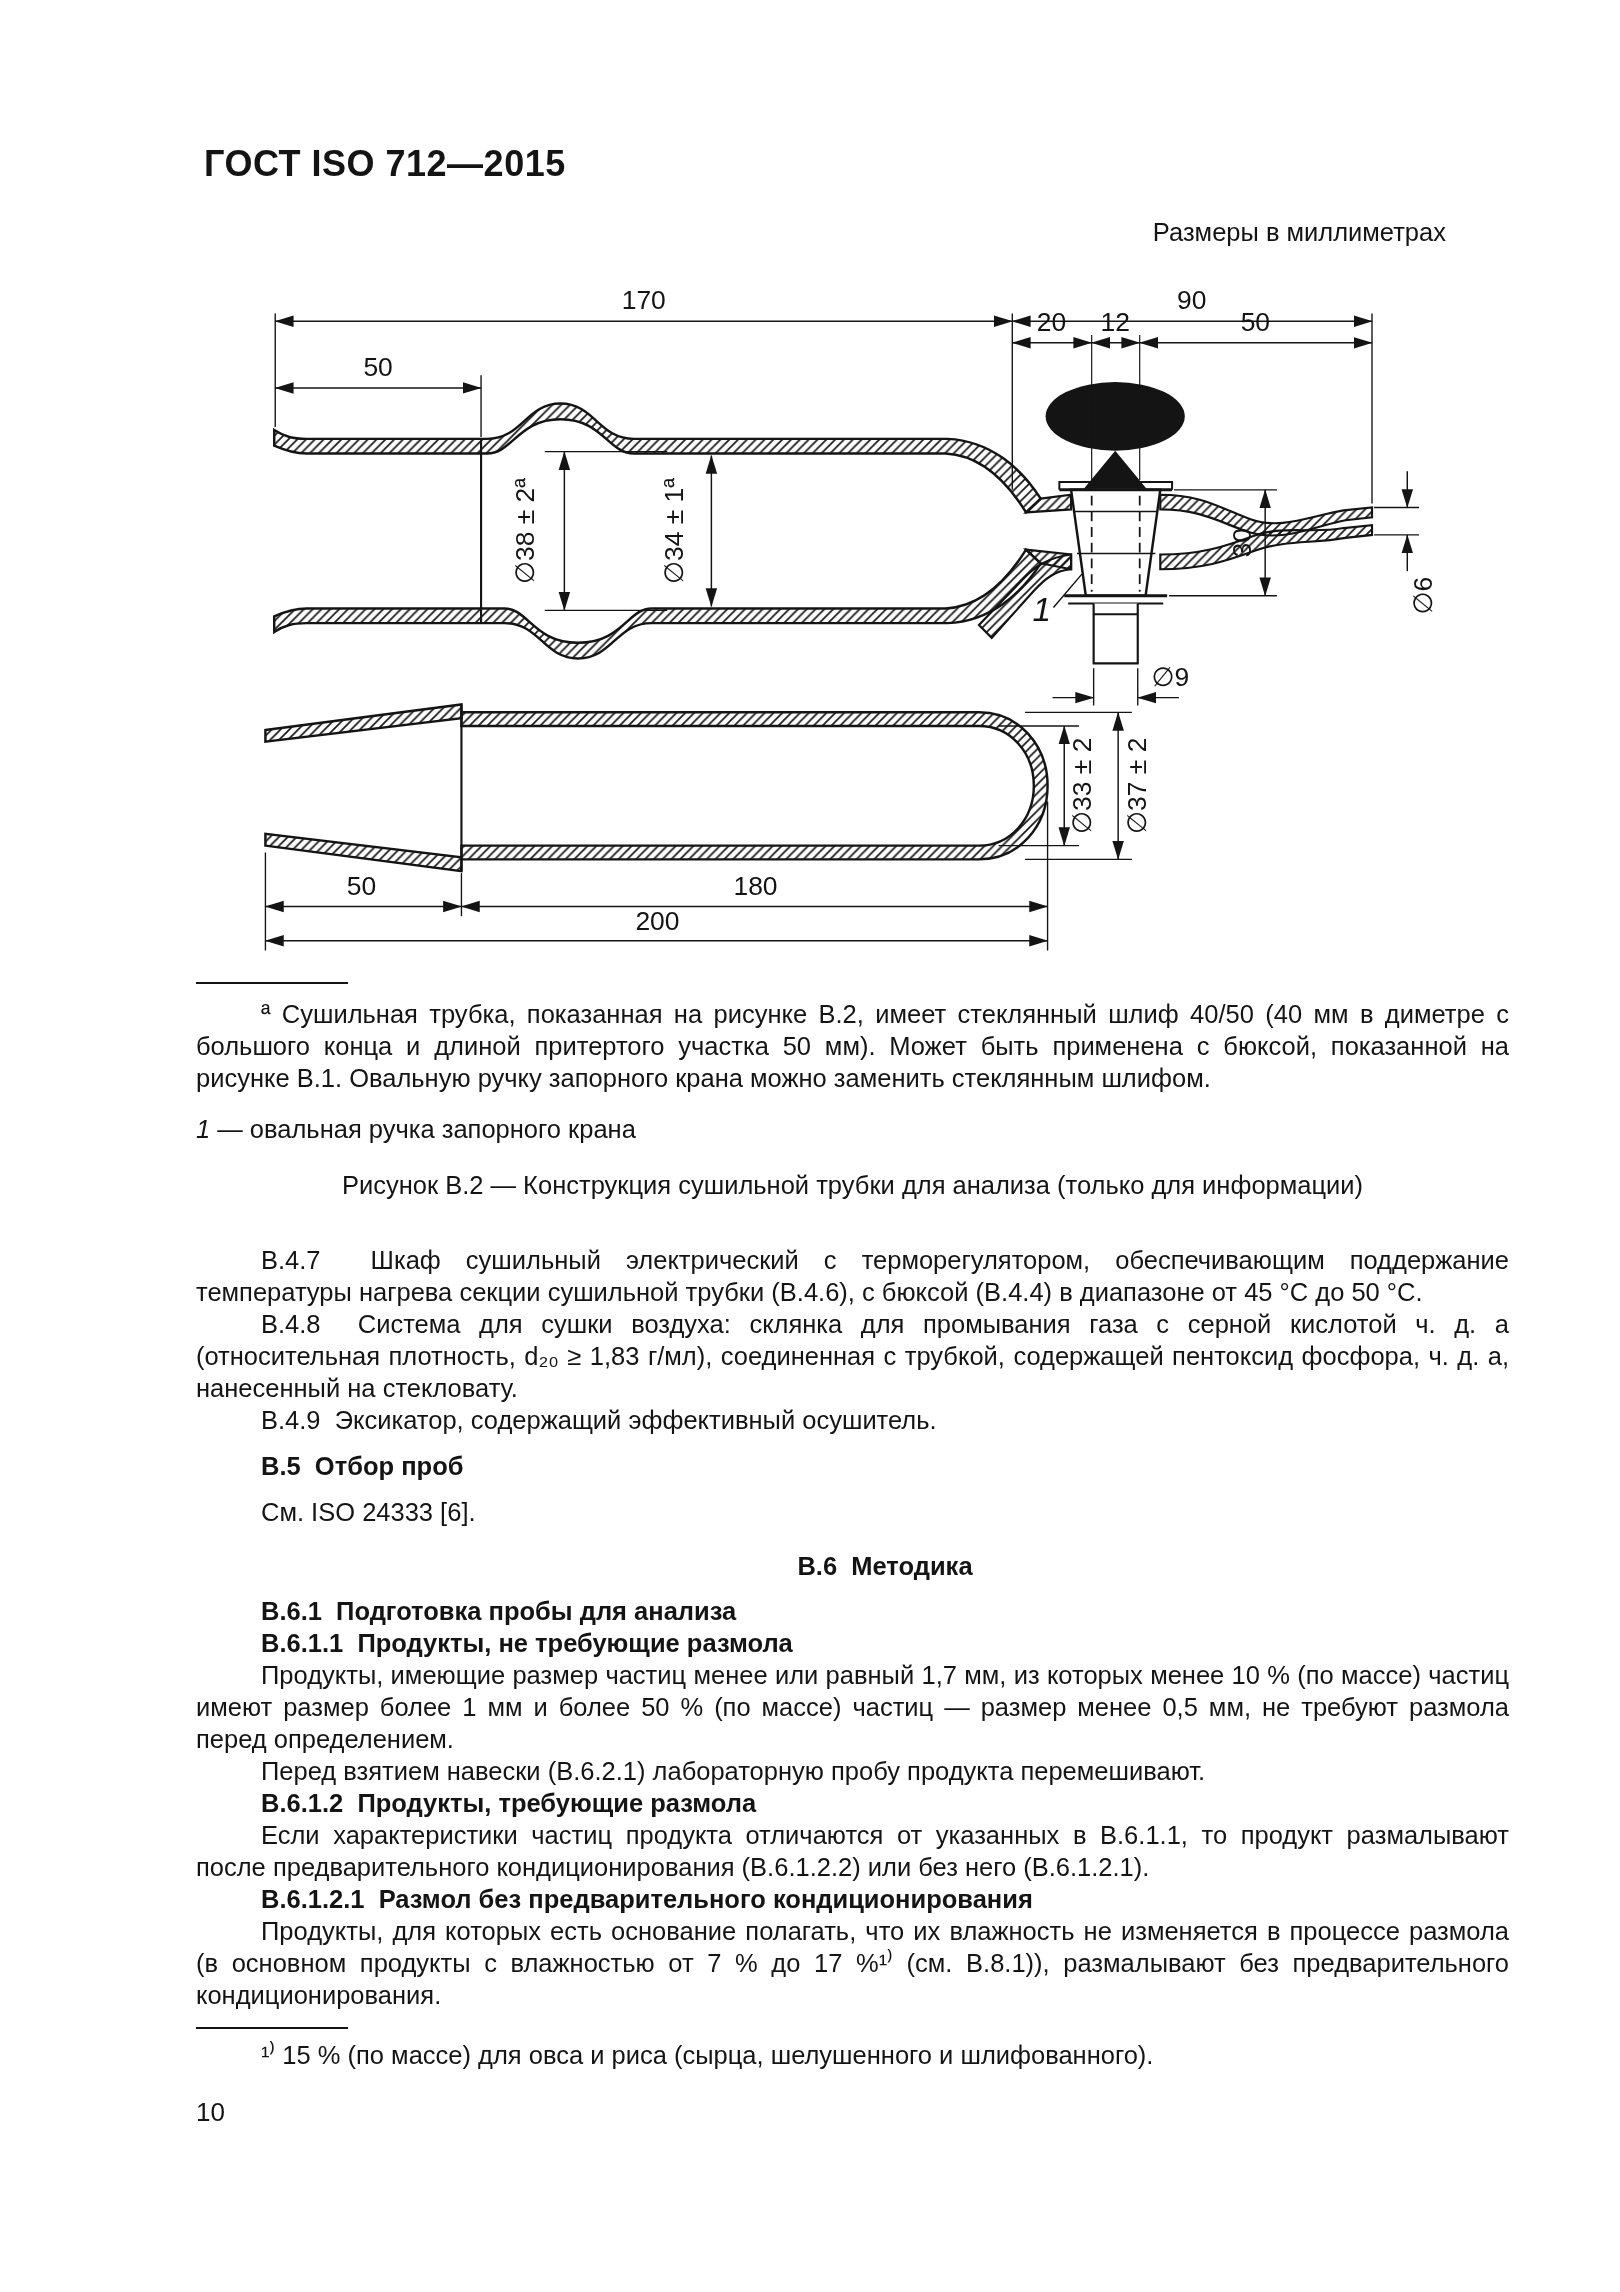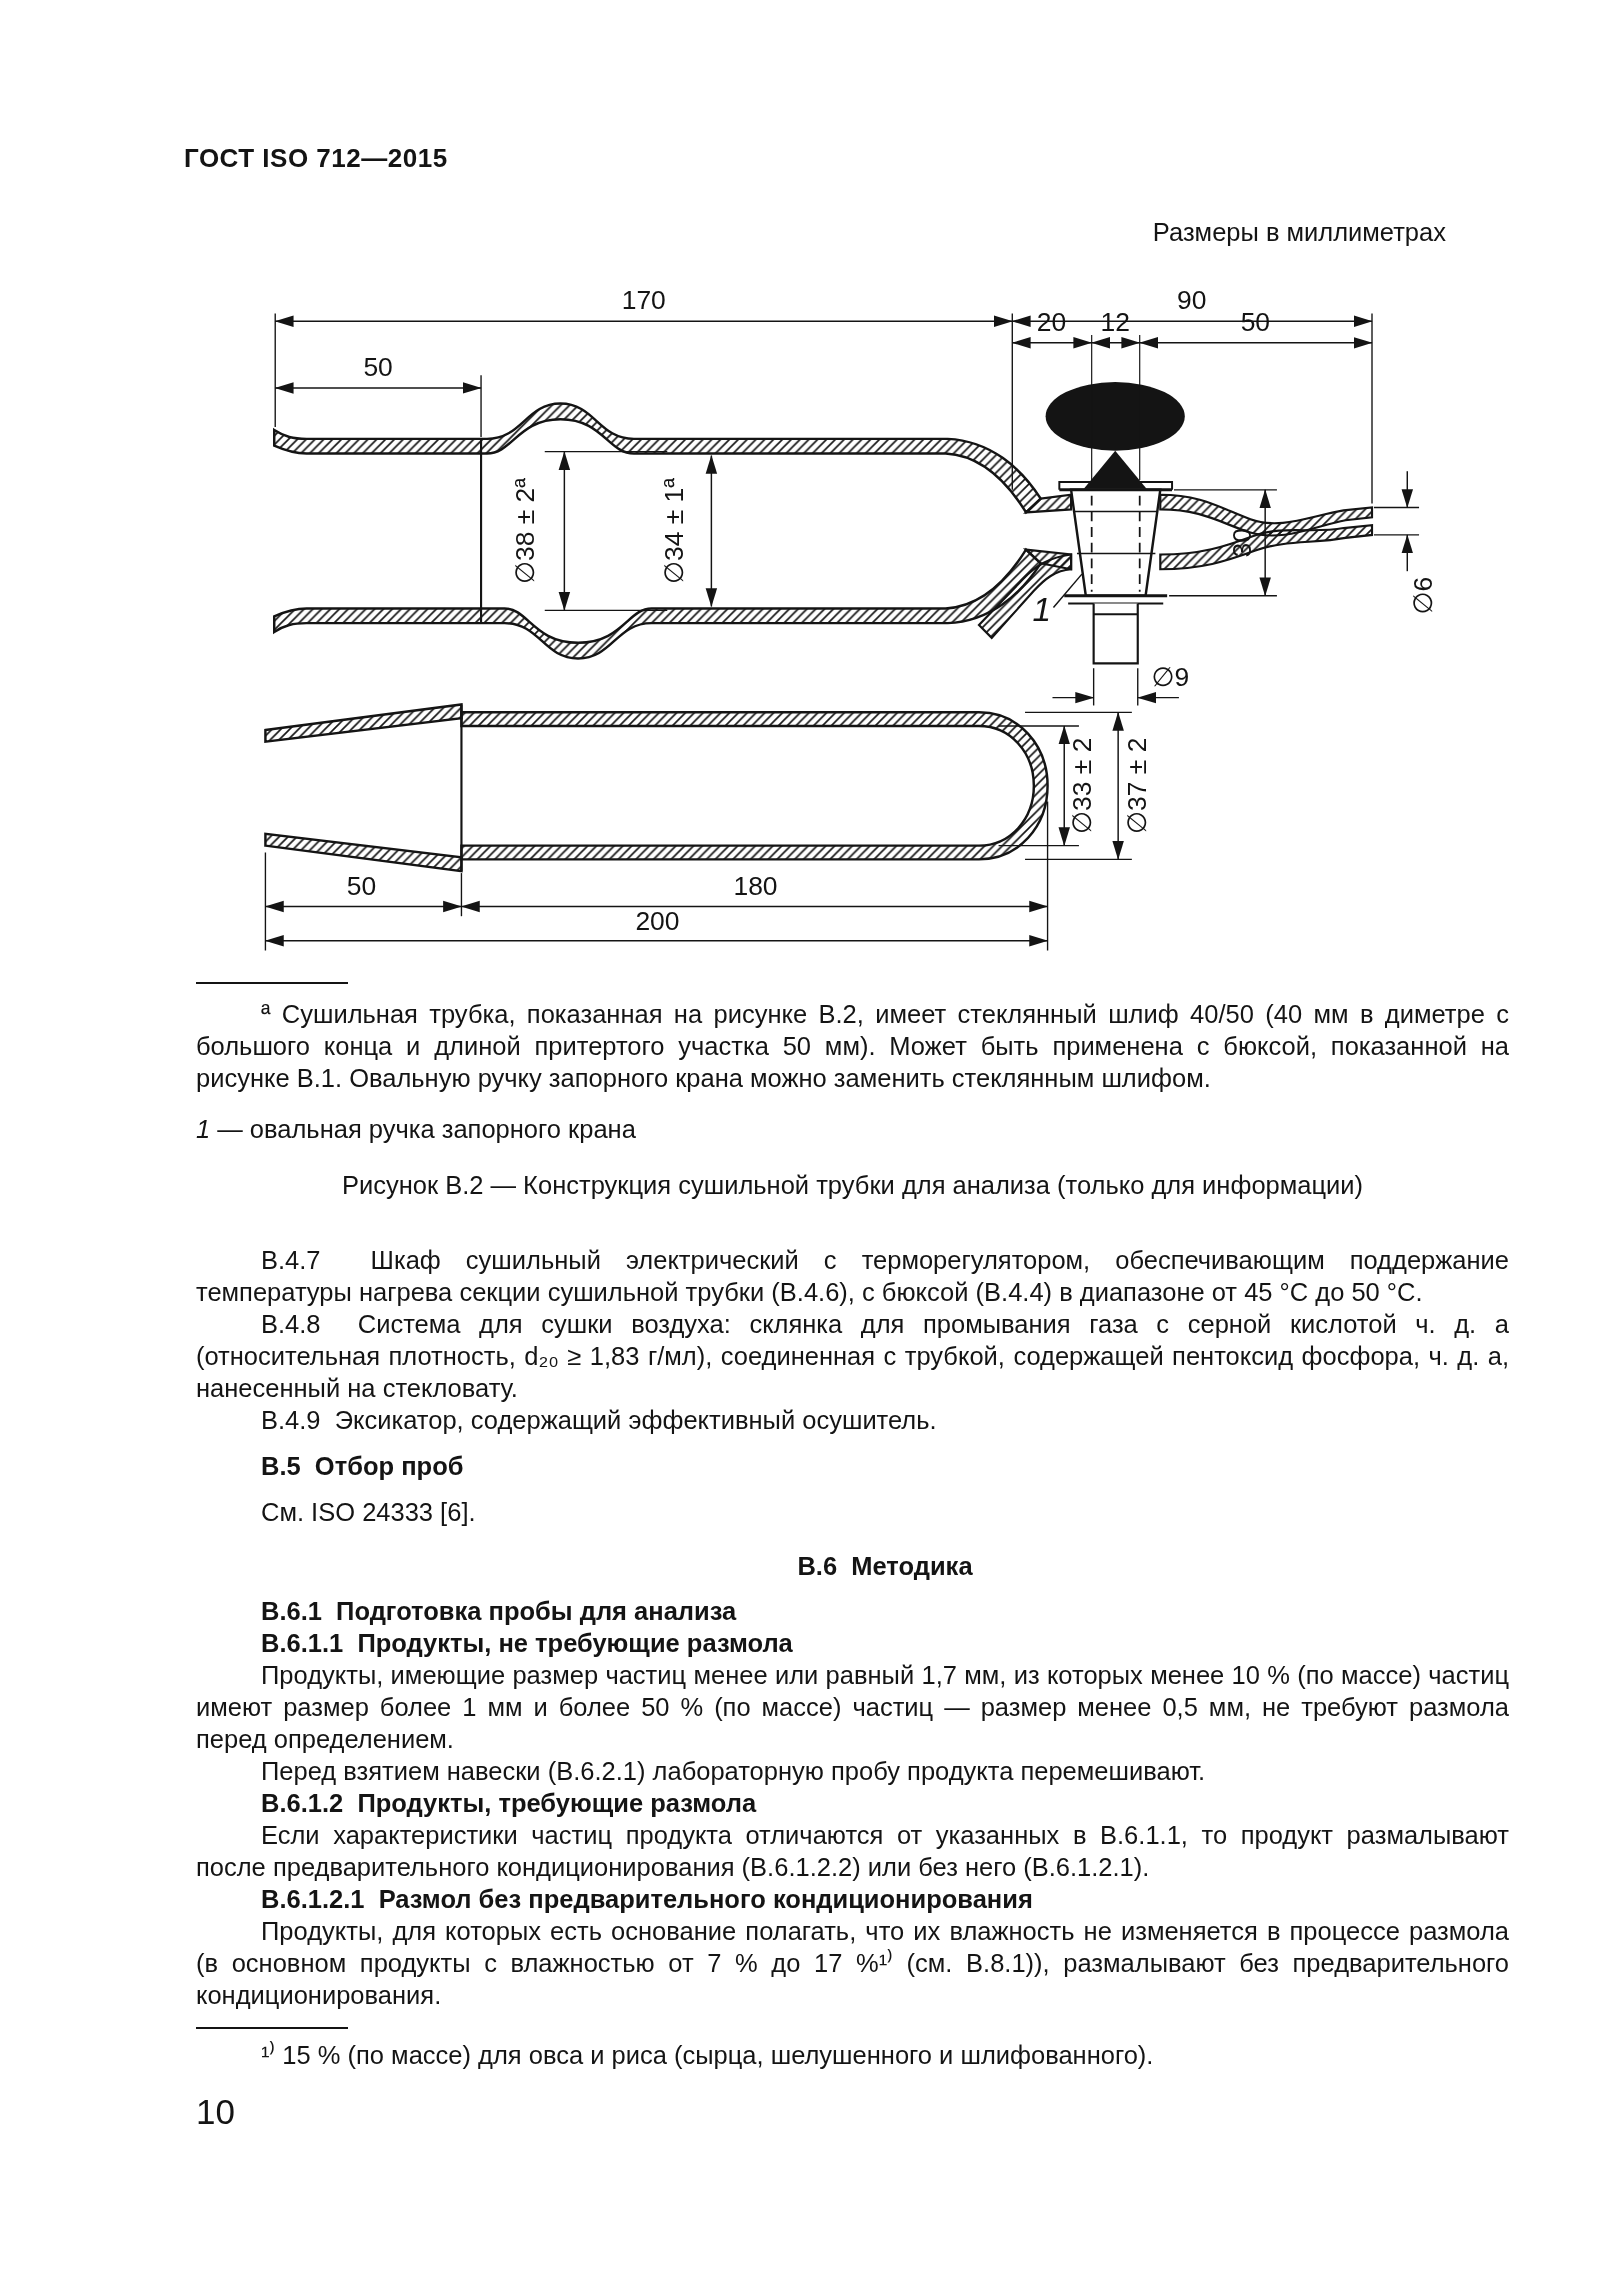--- a/index.html
+++ b/index.html
@@ -5,22 +5,22 @@
   html,body { margin:0; padding:0; background:#e8e8e8; }
   .page {
     position:relative;
     width:1620px; height:2293px;
     background:#ffffff;
     font-family:"Liberation Sans", sans-serif;
     color:#141414;
     overflow:hidden;
   }
   .doc-header {
-    position:absolute; left:184px; top:143px;
-    font-size:26px; font-weight:bold; letter-spacing:0.5px;
+    position:absolute; left:204px; top:143px;
+    font-size:36px; font-weight:bold; letter-spacing:0.5px;
   }
   .units-note {
     position:absolute; right:174px; top:218px;
     font-size:25.5px;
   }
   .figure-wrap { position:absolute; left:138px; top:272px; }
   svg { display:block; }
   svg text { font-family:"Liberation Sans", sans-serif; font-size:27px; fill:#141414; }
   svg text.rot { font-size:27px; }
   svg text.callout { font-style:italic; font-size:34px; }
@@ -33,21 +33,21 @@
   .fn-rule.low { margin-top:15.7px; margin-bottom:9.8px; }
   .para { margin:0; text-align:justify; text-indent:65px; }
   .para.noj { text-align:left; }
   .hpara { margin:0; font-weight:bold; text-indent:65px; }
   .mt14 { margin-top:13.7px; } .mb14 { margin-bottom:13.7px; }
   .mt16 { margin-top:22px;text-align:center; }
   .legend { text-align:left; margin-top:19.6px; }
   .legend .num { font-style:italic; }
   .caption { text-align:center; margin-top:24px; }
   .body-start { margin-top:43px; }
-  .pagenum { margin-top:25.5px; font-size:35px; text-indent:0; }
+  .pagenum { margin-top:25.5px; font-size:26px; text-indent:0; }
 </style>
 </head>
 <body>
 
 <div class="page">
 
   <div class="doc-header">ГОСТ ISO 712—2015</div>
   <div class="units-note">Размеры в миллиметрах</div>
 
   <div class="figure-wrap">

